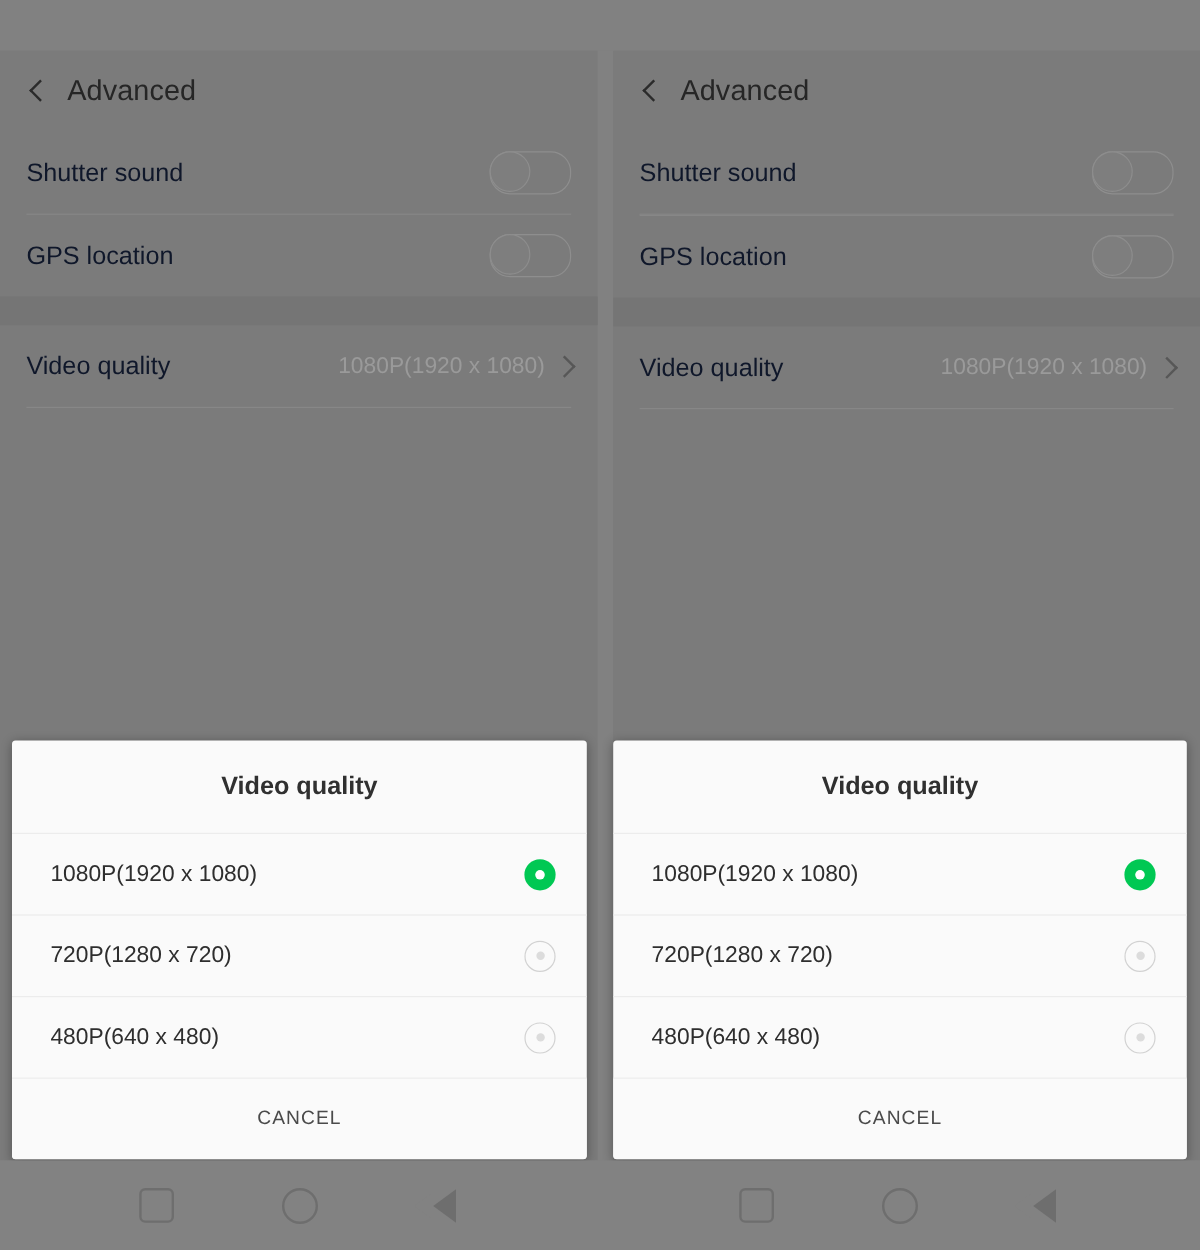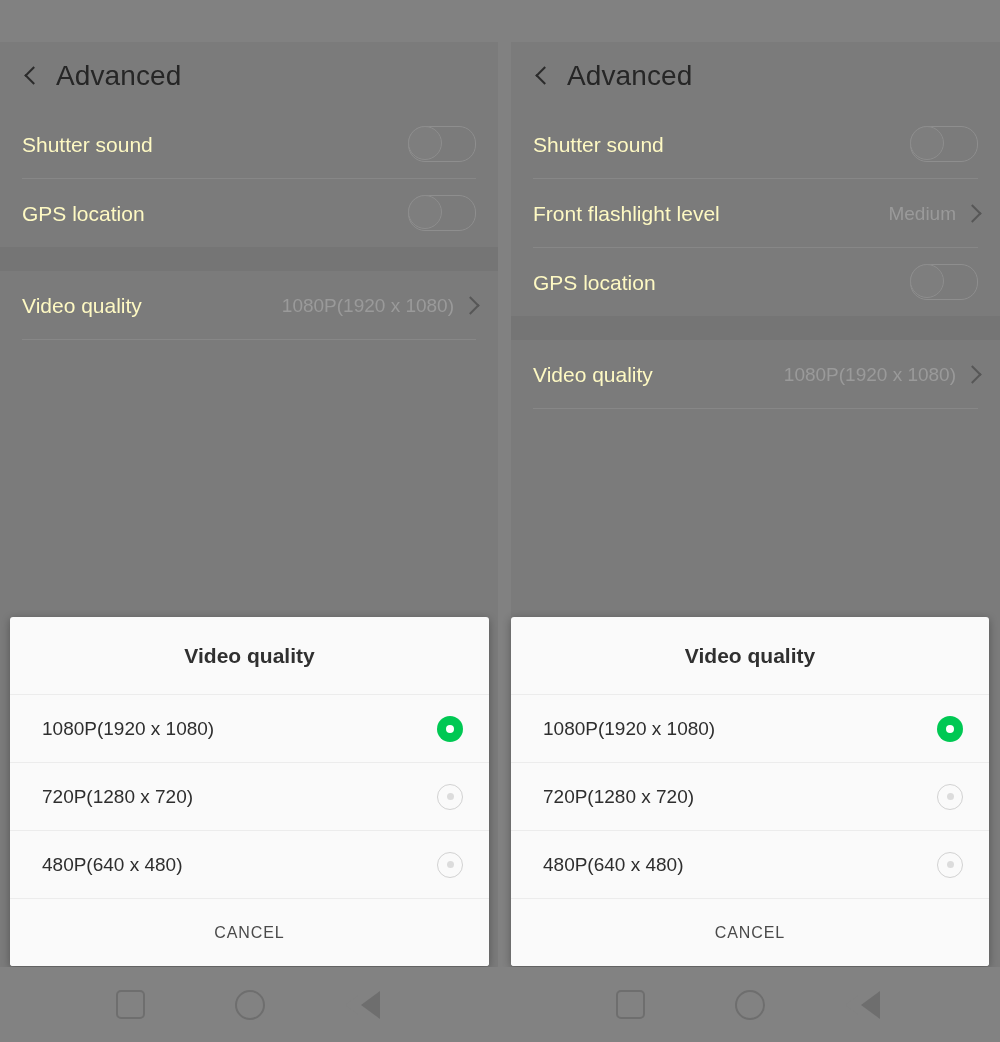--- a/index.html
+++ b/index.html
@@ -73,40 +73,40 @@
   .back-chevron::before {
     content: "";
     position: absolute;
     left: 6px; top: 3px;
     width: 11px; height: 11px;
     border-left: 2px solid #2b2b2b;
     border-bottom: 2px solid #2b2b2b;
     transform: rotate(45deg);
   }
   .actionbar-title {
-    font-size: 28px;
+    font-size: 24px;
     color: #262626;
     letter-spacing: .1px;
     line-height: 1;
   }
 
   
   .list { position: relative; }
 
   .row {
     position: relative;
     height: 68px;
     display: flex;
     align-items: center;
     padding: 0 22px;
     box-sizing: border-box;
   }
   .row-label {
     font-size: 21px;
-    color: #fef9c3;
+    color: #0f172a;
     flex: 1 1 auto;
     line-height: 1;
   }
   .row-value {
     font-size: 19px;
     color: #9a9a9a;
     margin-right: 10px;
     line-height: 1;
     white-space: nowrap;
   }
@@ -350,25 +350,20 @@
       <div class="list">
 
         <div class="row">
           <span class="row-label">Shutter sound</span>
           <span class="toggle">
             <span class="knob"></span>
           </span>
         </div>
         <div class="divider"></div>
 
-        <div class="row">
-          <span class="row-label">Front flashlight level</span>
-          <span class="row-value">Medium</span>
-          <span class="row-chevron"></span>
-        </div>
         <div class="divider"></div>
 
         <div class="row">
           <span class="row-label">GPS location</span>
           <span class="toggle">
             <span class="knob"></span>
           </span>
         </div>
 
         <div class="section-gap"></div>

